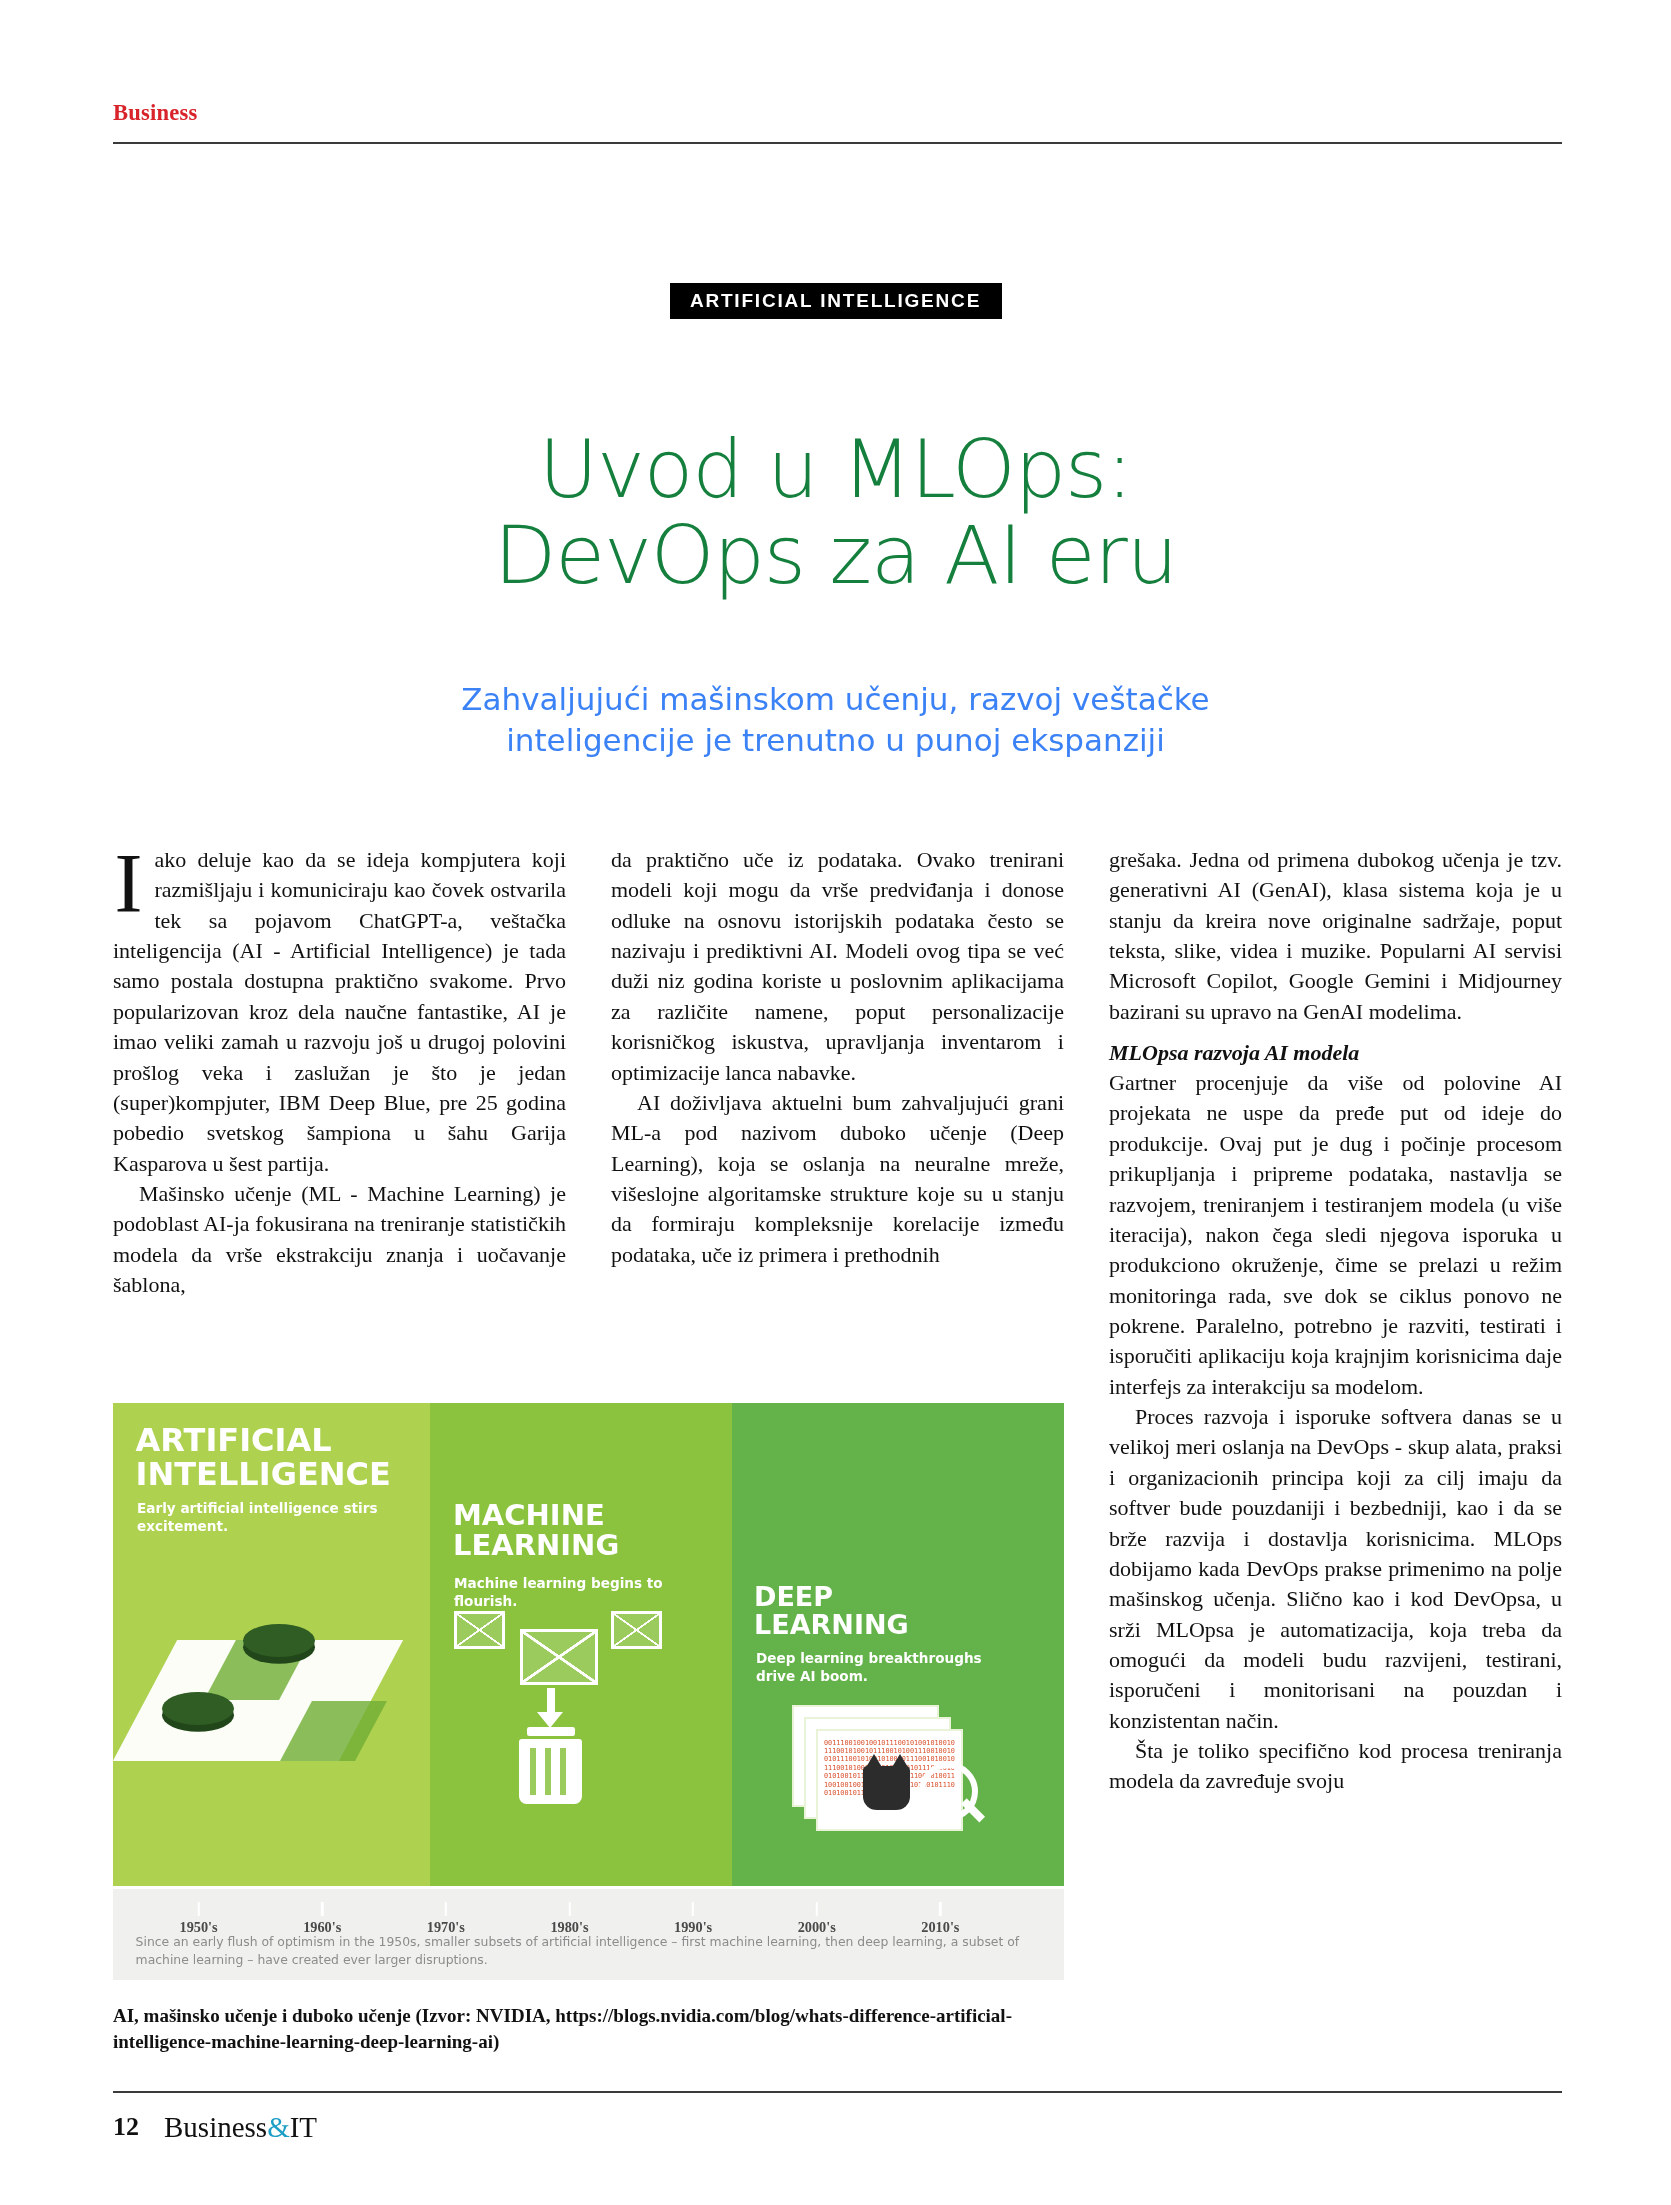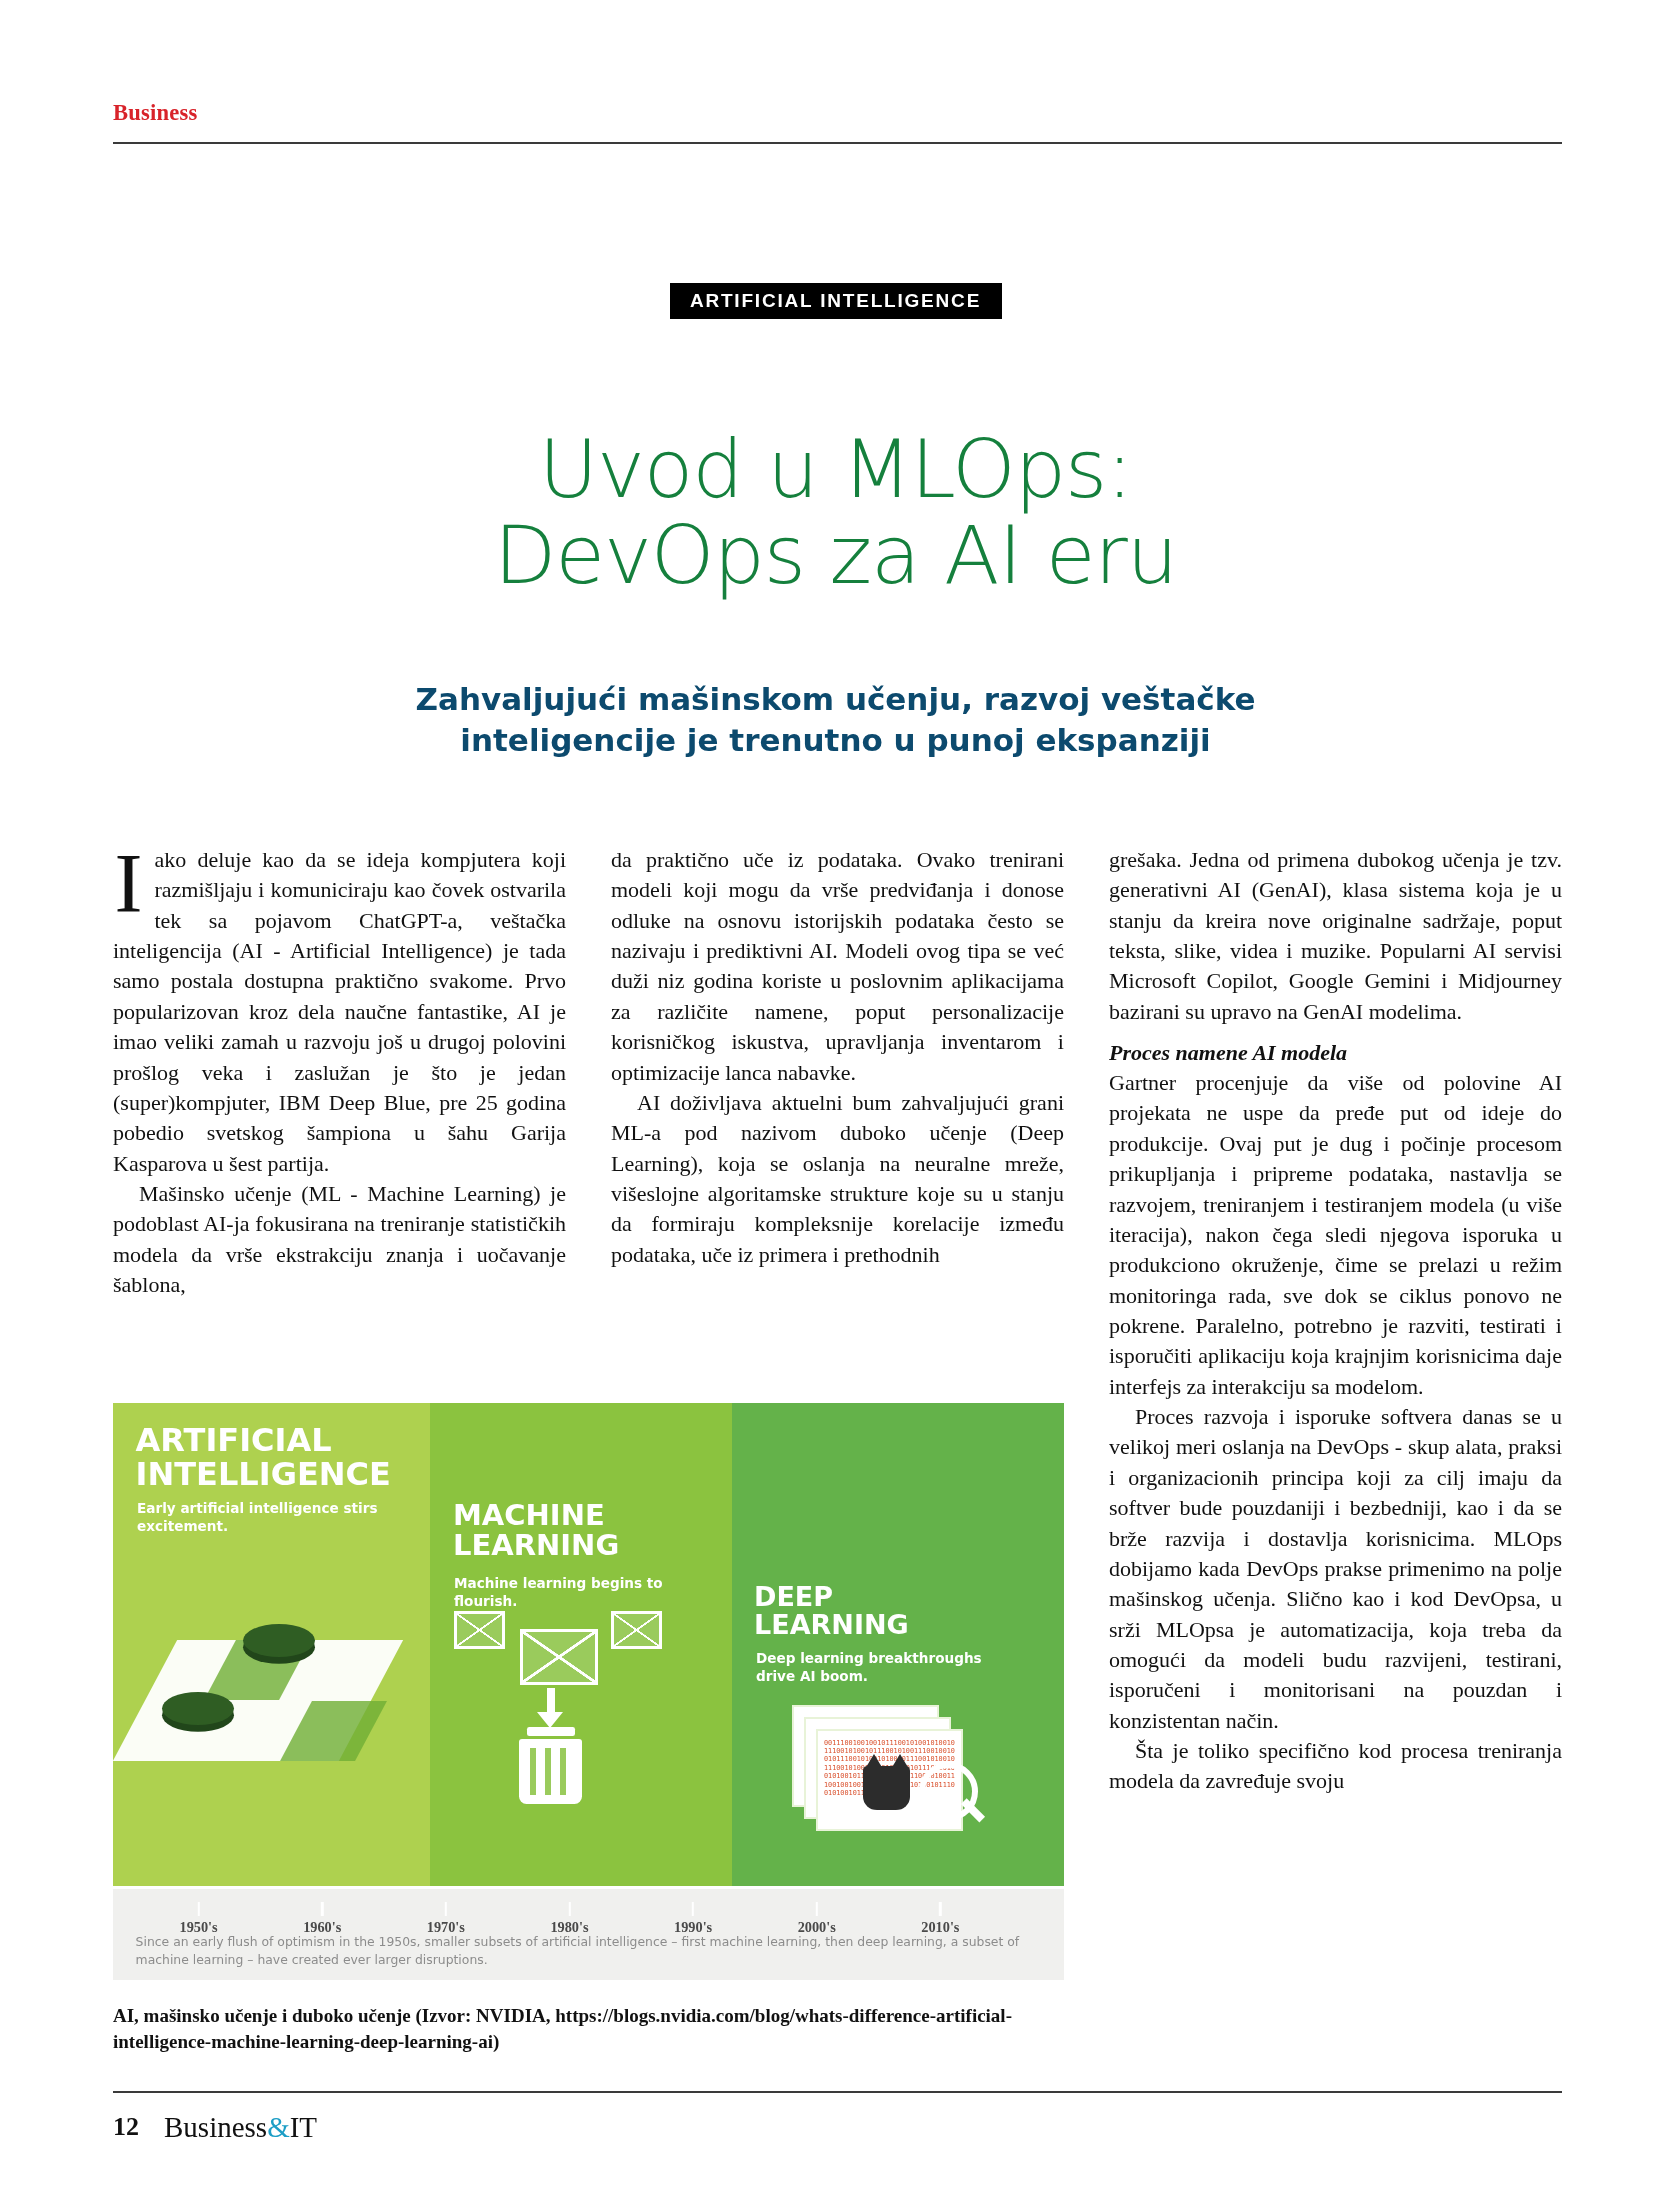--- a/index.html
+++ b/index.html
@@ -71,24 +71,24 @@
   .headline .line2 {
     display: block;
   }
   .subhead {
     position: absolute;
     left: 0;
     right: 0;
     top: 679px;
     text-align: center;
     font-family: "DejaVu Sans", sans-serif;
-    font-weight: 700;
+    font-weight: 400;
     font-size: 31px;
     line-height: 1.32;
-    color: #0c4a6e;
+    color: #3b82f6;
   }
 
   
   .cols {
     position: absolute;
     left: 113px;
     top: 845px;
     width: 1449px;
   }
   .col {
@@ -431,21 +431,21 @@
       <p>Mašinsko učenje (ML - Machine Learning) je podoblast AI-ja fokusirana na treniranje statističkih modela da vrše ekstrakciju znanja i uočavanje šablona,</p>
     </div>
 
     <div class="col col-2">
       <p class="noindent">da praktično uče iz podataka. Ovako trenirani modeli koji mogu da vrše predviđanja i donose odluke na osnovu istorijskih podataka često se nazivaju i prediktivni AI. Modeli ovog tipa se već duži niz godina koriste u poslovnim aplikacijama za različite namene, poput personalizacije korisničkog iskustva, upravljanja inventarom i optimizacije lanca nabavke.</p>
       <p>AI doživljava aktuelni bum zahvaljujući grani ML-a pod nazivom duboko učenje (Deep Learning), koja se oslanja na neuralne mreže, višeslojne algoritamske strukture koje su u stanju da formiraju kompleksnije korelacije između podataka, uče iz primera i prethodnih</p>
     </div>
 
     <div class="col col-3">
       <p class="noindent">grešaka. Jedna od primena dubokog učenja je tzv. generativni AI (GenAI), klasa sistema koja je u stanju da kreira nove originalne sadržaje, poput teksta, slike, videa i muzike. Popularni AI servisi Microsoft Copilot, Google Gemini i Midjourney bazirani su upravo na GenAI modelima.</p>
-      <p class="noindent" style="margin-top:10.6px;"><span class="subhead-run">Proces namene AI modela</span></p>
+      <p class="noindent" style="margin-top:10.6px;"><span class="subhead-run">MLOpsa razvoja AI modela</span></p>
       <p class="noindent">Gartner procenjuje da više od polovine AI projekata ne uspe da pređe put od ideje do produkcije. Ovaj put je dug i počinje procesom prikupljanja i pripreme podataka, nastavlja se razvojem, treniranjem i testiranjem modela (u više iteracija), nakon čega sledi njegova isporuka u produkciono okruženje, čime se prelazi u režim monitoringa rada, sve dok se ciklus ponovo ne pokrene. Paralelno, potrebno je razviti, testirati i isporučiti aplikaciju koja krajnjim korisnicima daje interfejs za interakciju sa modelom.</p>
       <p>Proces razvoja i isporuke softvera danas se u velikoj meri oslanja na DevOps - skup alata, praksi i organizacionih principa koji za cilj imaju da softver bude pouzdaniji i bezbedniji, kao i da se brže razvija i dostavlja korisnicima. MLOps dobijamo kada DevOps prakse primenimo na polje mašinskog učenja. Slično kao i kod DevOpsa, u srži MLOpsa je automatizacija, koja treba da omogući da modeli budu razvijeni, testirani, isporučeni i monitorisani na pouzdan i konzistentan način.</p>
       <p>Šta je toliko specifično kod procesa treniranja modela da zavređuje svoju</p>
     </div>
 
   </div>
 
   <div class="figure">
     <div class="figure-img">
 

